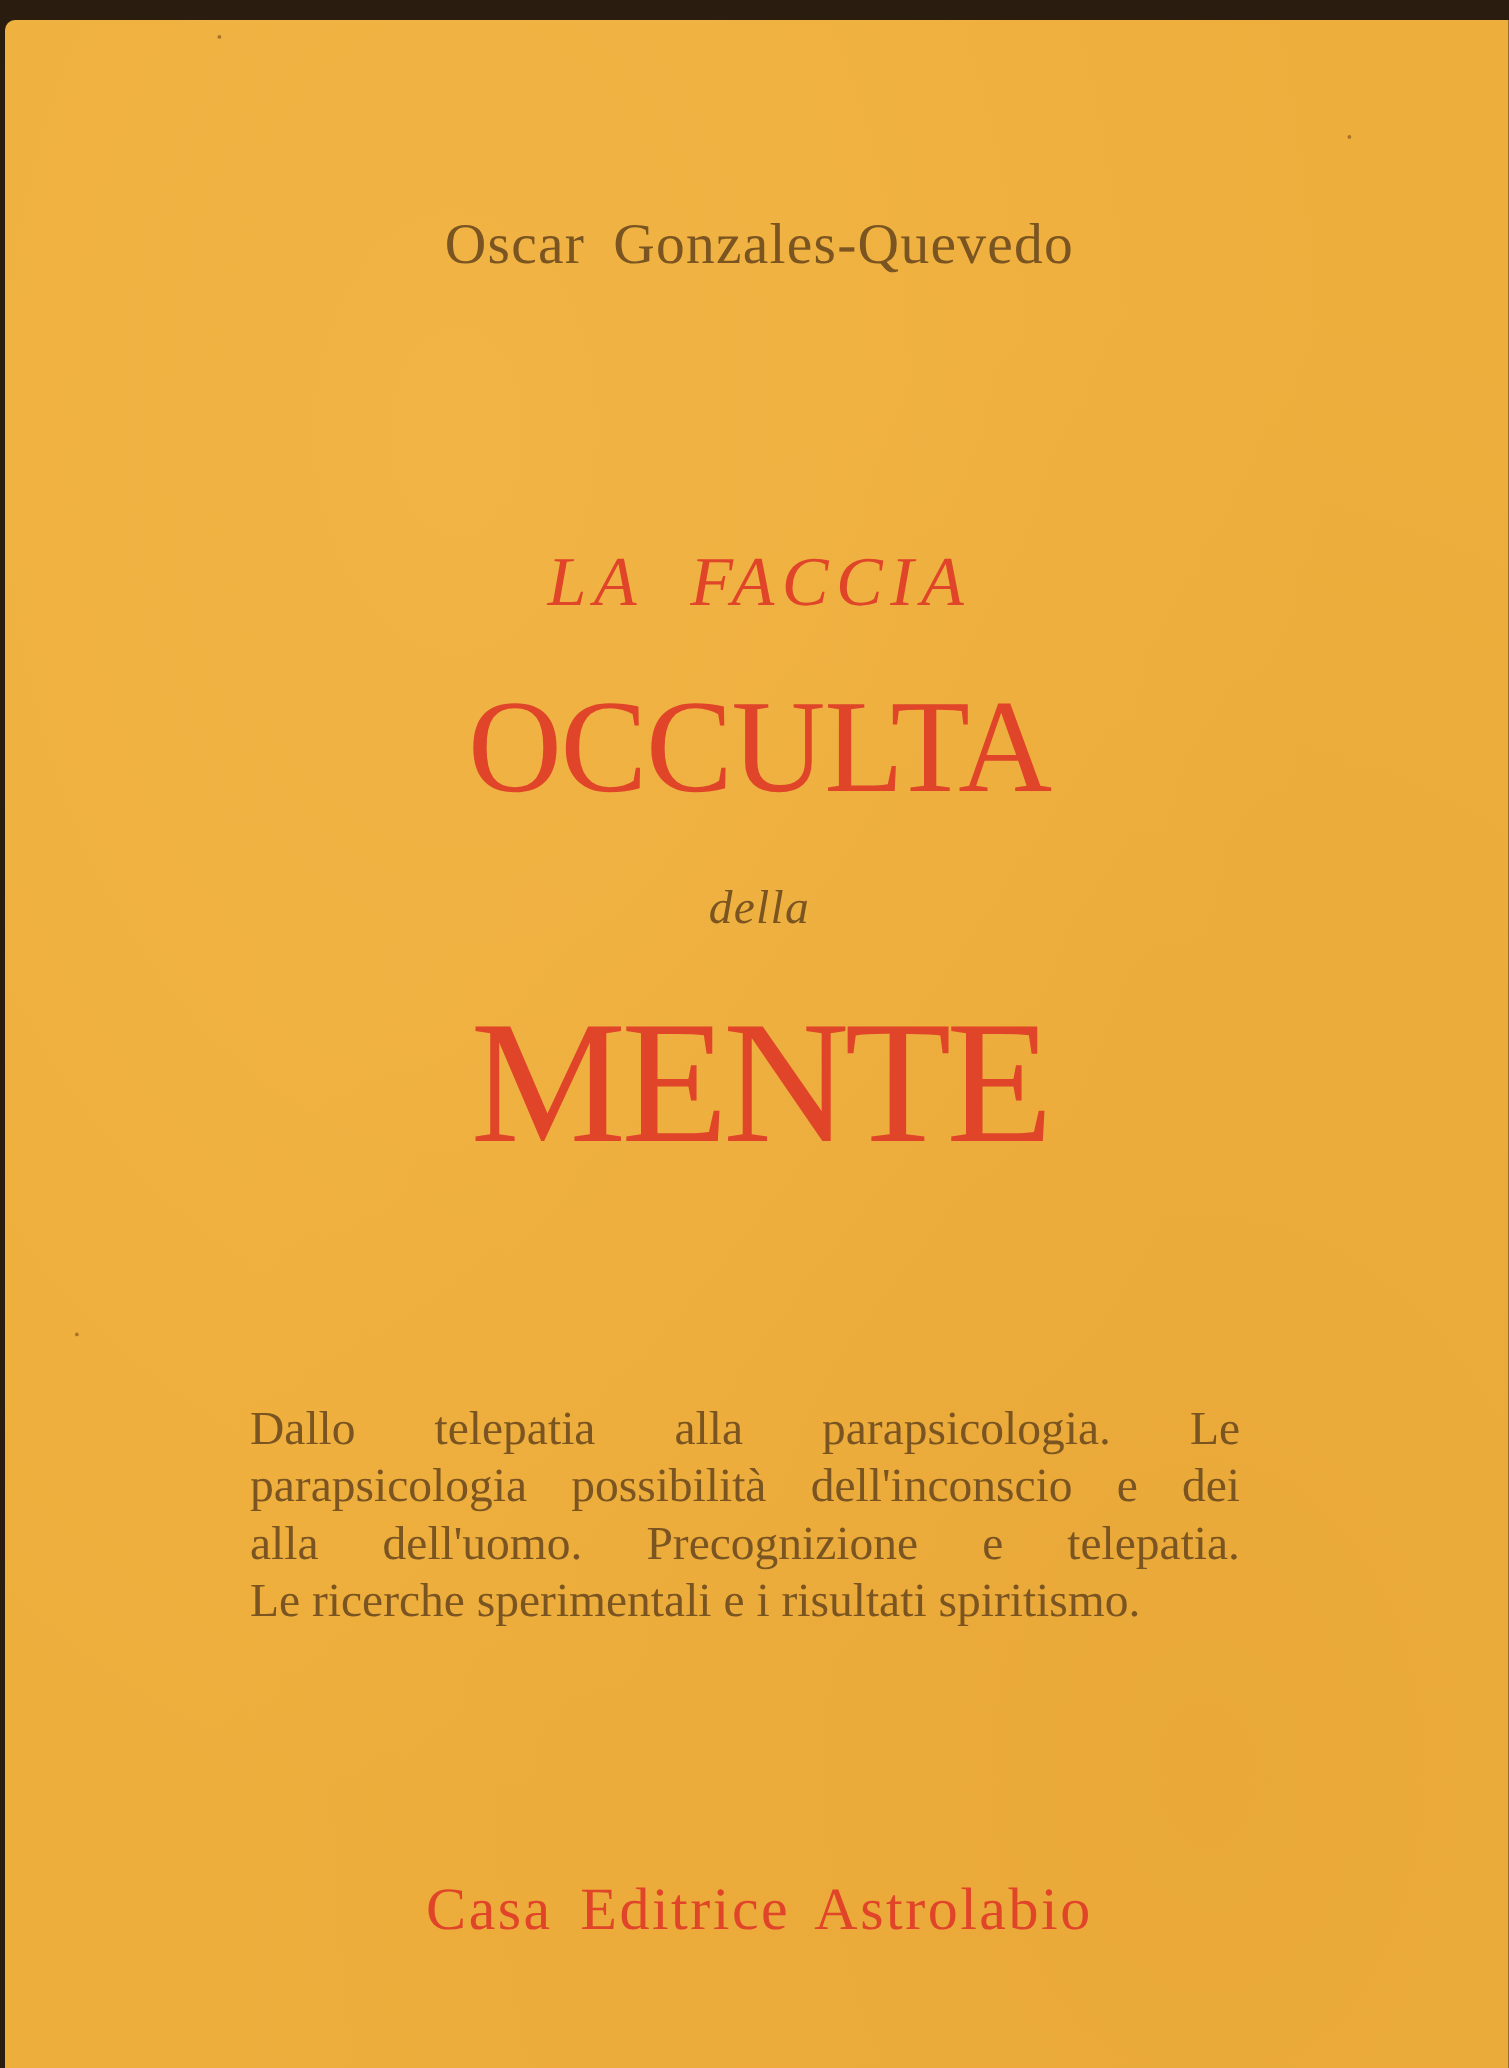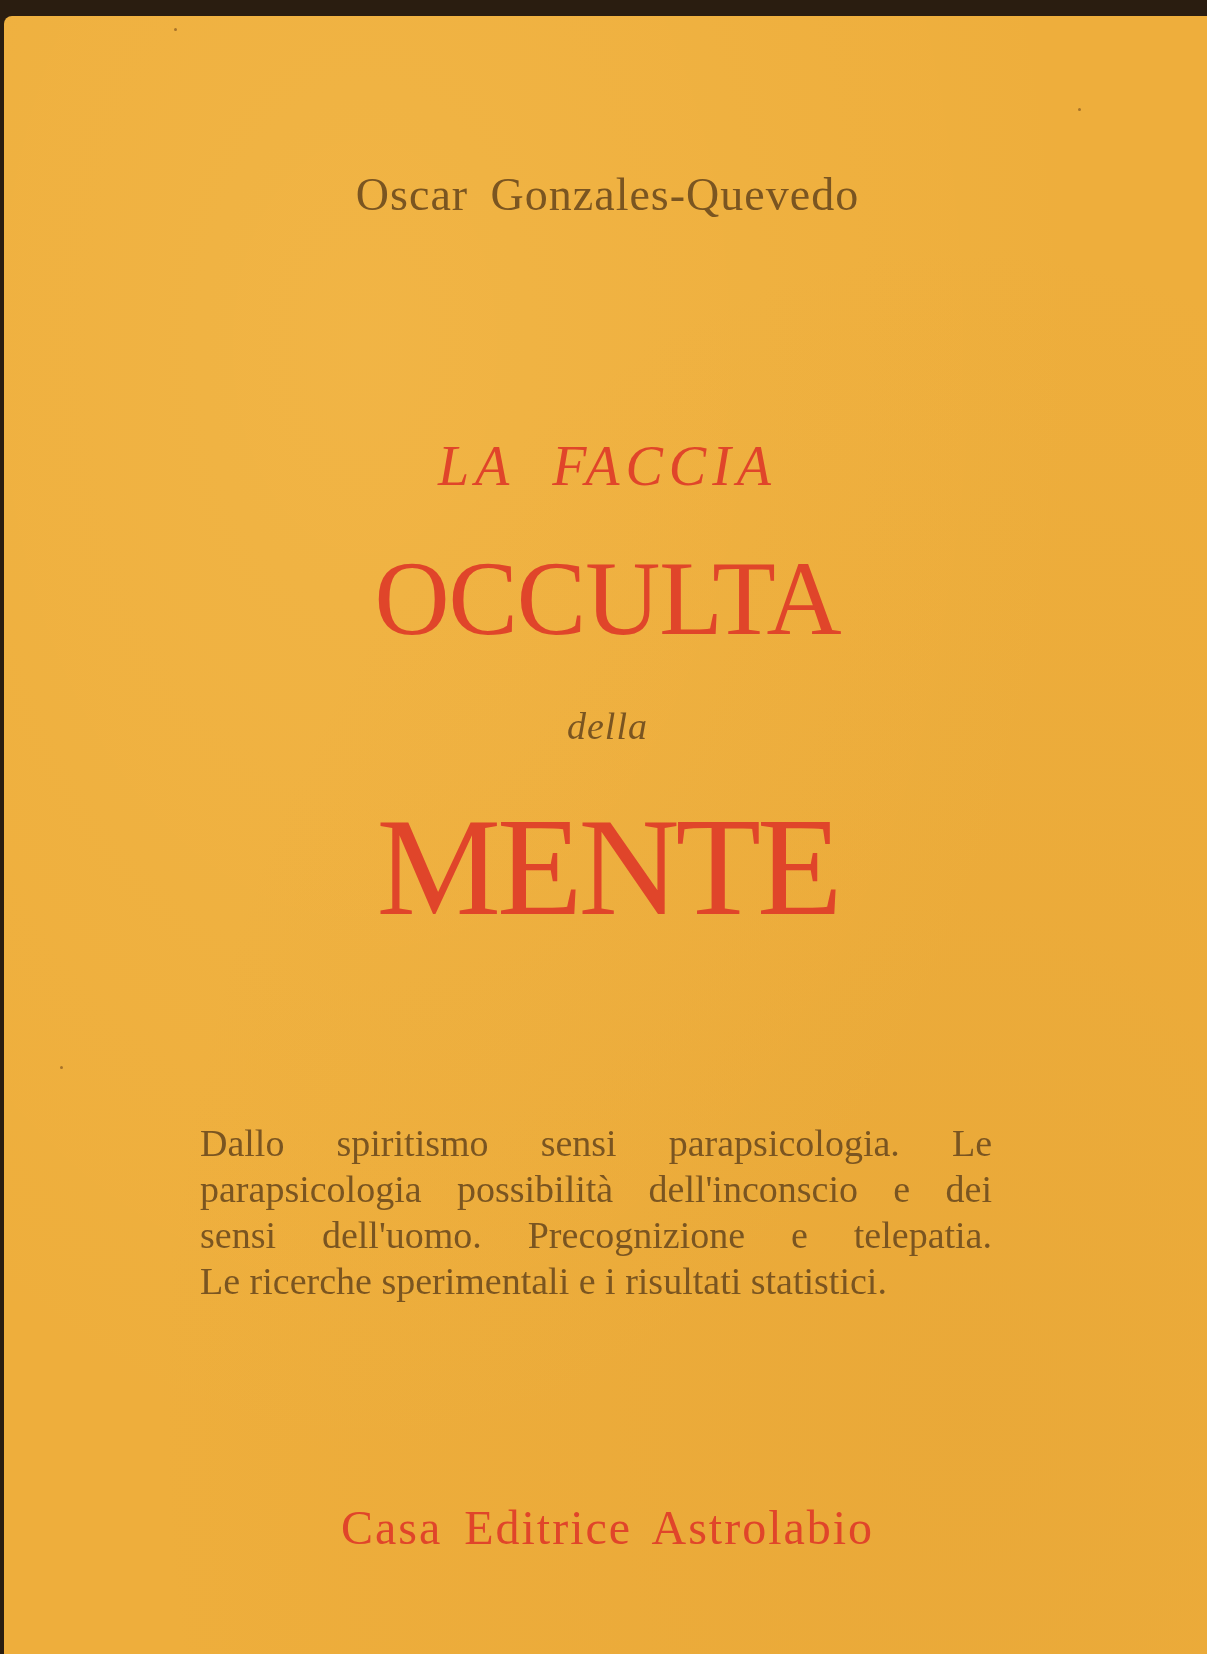--- a/index.html
+++ b/index.html
@@ -35,24 +35,24 @@
 <body>
 
 <div class="cover">
   <p class="line author">Oscar Gonzales-Quevedo</p>
   <p class="line kicker">LA FACCIA</p>
   <p class="line title1">OCCULTA</p>
   <p class="line conj">della</p>
   <p class="line title2">MENTE</p>
 
   <div class="blurb">
-    <span>Dallo spiritismo sensi parapsicologia. Le</span>
+    <span>Dallo telepatia alla parapsicologia. Le</span>
     <span>parapsicologia possibilità dell'inconscio e dei</span>
-    <span>sensi dell'uomo. Precognizione e telepatia.</span>
-    <span style="text-align-last:left">Le ricerche sperimentali e i risultati statistici.</span>
+    <span>alla dell'uomo. Precognizione e telepatia.</span>
+    <span style="text-align-last:left">Le ricerche sperimentali e i risultati spiritismo.</span>
   </div>
 
   <p class="line publisher">Casa Editrice Astrolabio</p>
 
   <div class="speck" style="left:1074px;top:92px"></div>
   <div class="speck" style="left:56px;top:1050px"></div>
   <div class="speck" style="left:170px;top:12px"></div>
   <div class="speck" style="left:32px;top:1640px"></div>
 </div>
 

